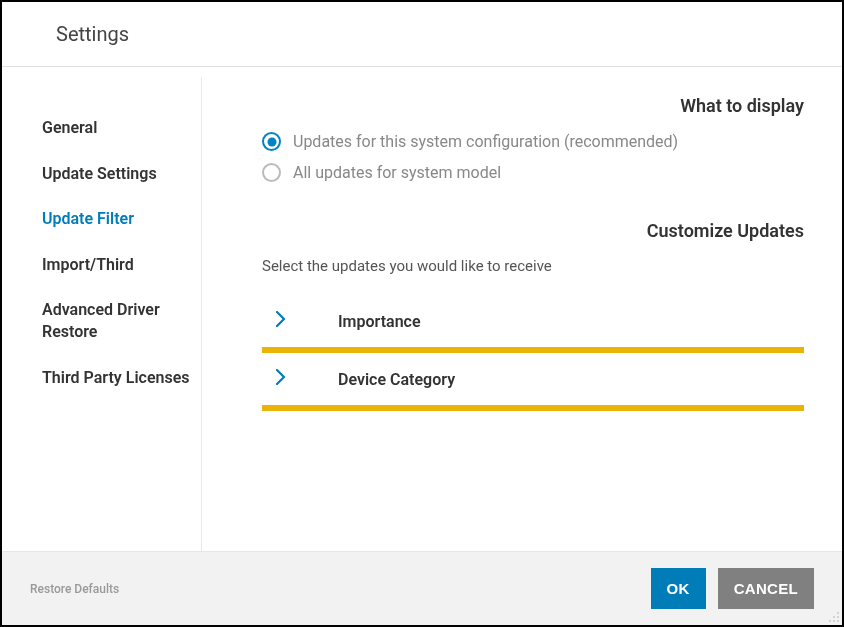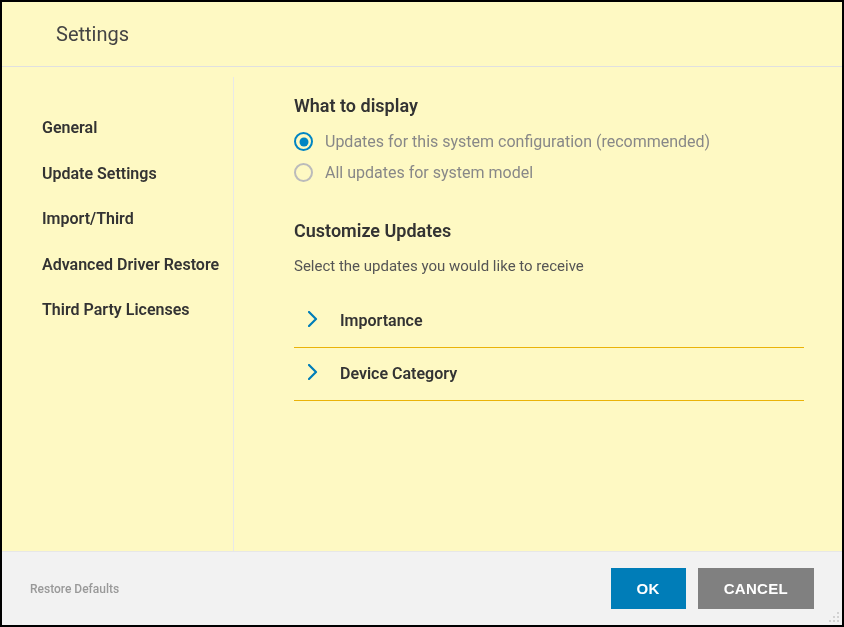--- a/index.html
+++ b/index.html
@@ -4,21 +4,21 @@
   <style>
     * { box-sizing: border-box; margin: 0; padding: 0; }
     body {
       font-family: -apple-system, BlinkMacSystemFont, "Segoe UI", Roboto, Arial, sans-serif;
       background: #000;
       width: 844px;
       height: 627px;
       overflow: hidden;
     }
     .window {
-      background: #fef9c3;
+      background: #ffffff;
       width: 840px;
       height: 623px;
       margin: 2px;
       display: flex;
       flex-direction: column;
       position: relative;
     }
     .header {
       padding: 20px 20px 20px 54px;
       border-bottom: 1px solid #e0e0e0;
@@ -27,21 +27,21 @@
       font-size: 20px;
       color: #444;
       font-weight: 400;
     }
     .body {
       display: flex;
       flex: 1;
       overflow: hidden;
     }
     .sidebar {
-      width: 232px;
+      width: 200px;
       padding: 28px 0 0 38px;
       border-right: 1px solid #e8e8e8;
       margin: 10px 0 30px 0;
     }
     .sidebar-item {
       font-size: 16px;
       color: #333;
       padding: 12px 8px 12px 2px;
       cursor: pointer;
       font-weight: 600;
@@ -52,20 +52,21 @@
     }
     .main {
       flex: 1;
       padding: 28px 38px 0 60px;
     }
     .section-title {
       font-size: 18px;
       font-weight: 600;
       color: #333;
       margin-bottom: 16px;
+      text-align: right;
     }
     .radio-row {
       display: flex;
       align-items: flex-start;
       margin-bottom: 12px;
       cursor: pointer;
     }
     .radio {
       width: 19px;
       height: 19px;
@@ -97,23 +98,25 @@
       margin-top: 38px;
     }
     .section2-subtitle {
       font-size: 15px;
       color: #555;
       margin-top: 12px;
       margin-bottom: 20px;
     }
     .accordion-row {
       display: flex;
+      align-items: center;
       padding: 16px 0;
-      border-bottom: 1px solid #eab308;
-      cursor: pointer;
+      border-bottom: 6px solid #eab308;
+      cursor: pointer;
+      gap: 30px;
     }
     .chevron {
       color: #007db8;
       margin-left: 14px;
       margin-right: 22px;
       flex-shrink: 0;
     }
     .accordion-label {
       font-size: 16px;
       color: #333;
@@ -135,21 +138,21 @@
       color: #999;
       font-size: 12px;
       font-weight: 500;
       cursor: pointer;
     }
     .footer-buttons {
       display: flex;
       gap: 12px;
     }
     .btn {
-      padding: 12px 26px;
+      padding: 12px 16px;
       font-size: 15px;
       font-weight: 600;
       border: none;
       cursor: pointer;
       color: #fff;
       letter-spacing: 0.3px;
     }
     .btn-primary { background: #007db8; }
     .btn-secondary { background: #808080; }
     .resize-grip {
@@ -168,20 +171,21 @@
 
   <div class="header">
     <div class="header-title">Settings</div>
   </div>
 
   <div class="body">
 
     <div class="sidebar">
       <div class="sidebar-item">General</div>
       <div class="sidebar-item">Update Settings</div>
+      <div class="sidebar-item active">Update Filter</div>
       <div class="sidebar-item">Import/Third</div>
       <div class="sidebar-item">Advanced Driver Restore</div>
       <div class="sidebar-item">Third Party Licenses</div>
     </div>
 
     <div class="main">
 
       <div class="section-title">What to display</div>
 
       <div class="radio-row">

